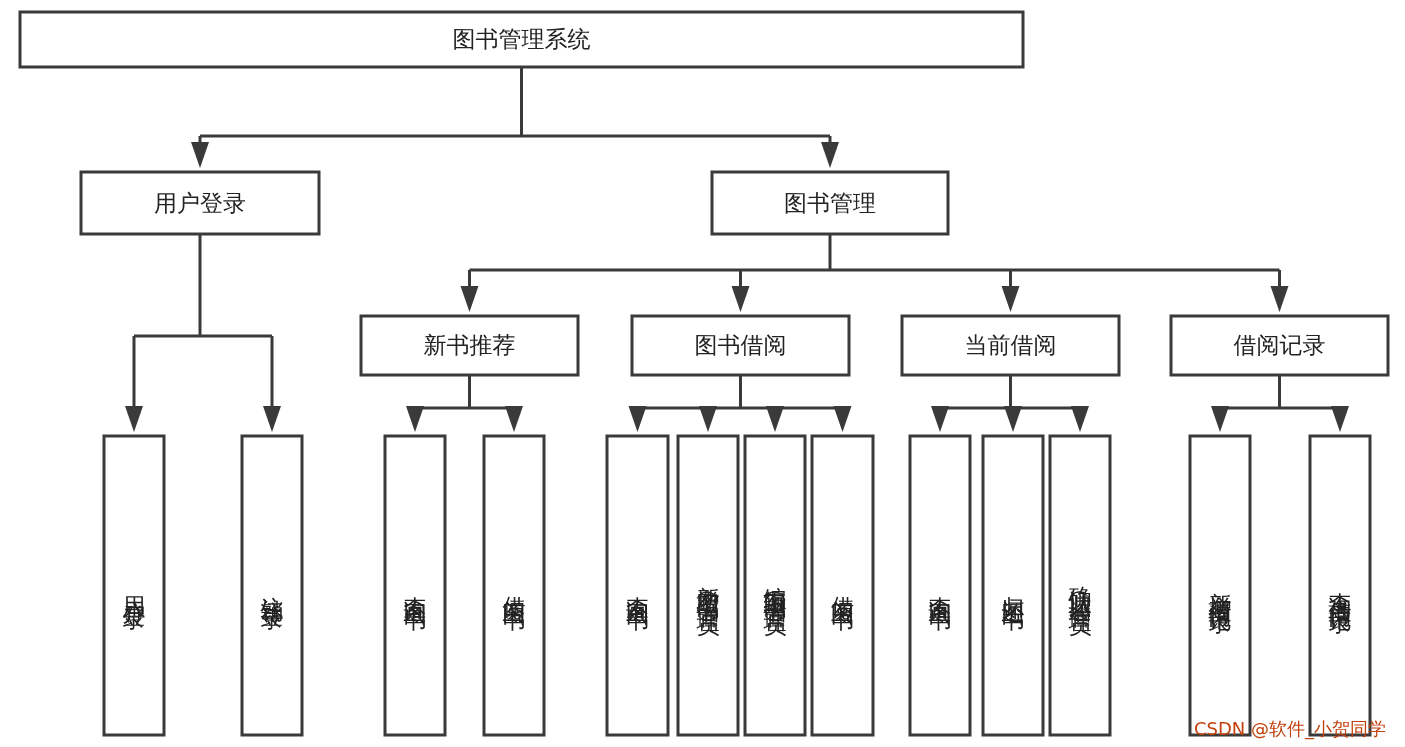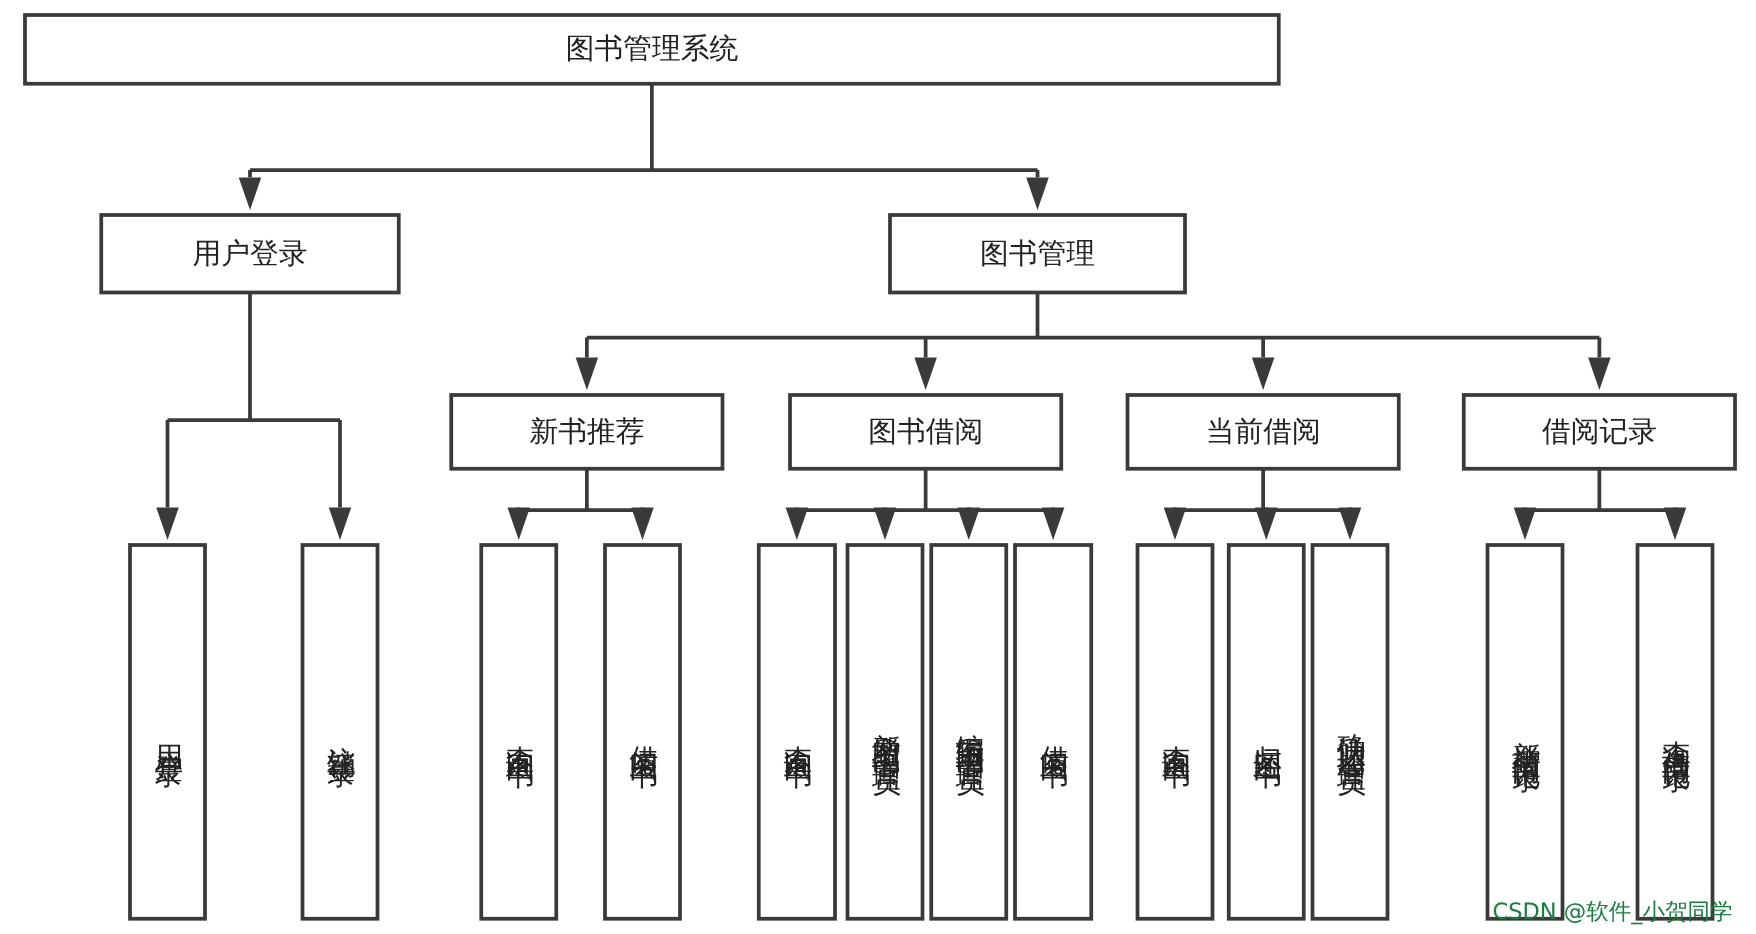--- a/index.html
+++ b/index.html
@@ -64,21 +64,21 @@
     font-size: 23px;
     line-height: 1;
     letter-spacing: 4px;
     color: #222222;
     white-space: nowrap;
   }
   .watermark {
     position: absolute;
     font-family: "DejaVu Sans", "Liberation Sans", sans-serif;
     font-size: 18px;
-    color: #15803d;
+    color: #c2410c;
     white-space: nowrap;
     user-select: none;
     text-align: right;
   }
 </style>
 </head>
 <body>
 
 <div id="diagram-root">
   <svg id="flow-svg" viewBox="0 0 1405 747" xmlns="http://www.w3.org/2000/svg">

